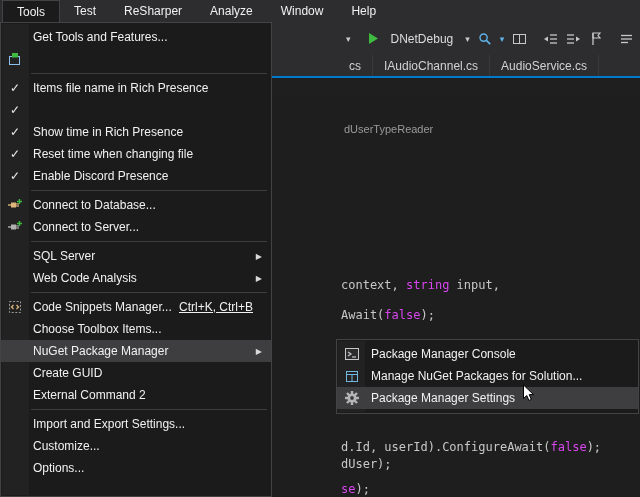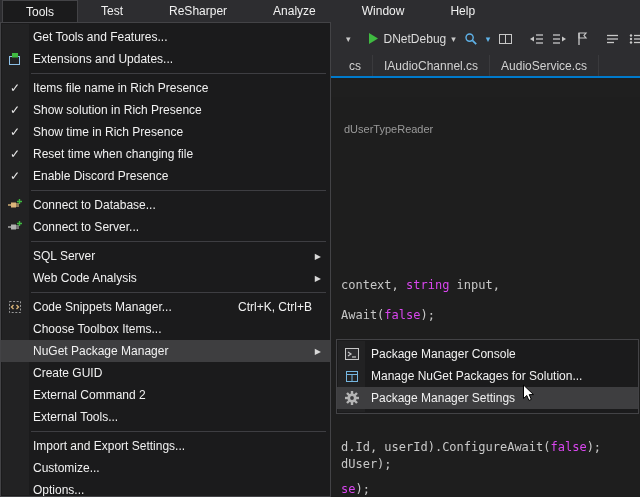--- a/index.html
+++ b/index.html
@@ -2,55 +2,55 @@
 <html><head>
 <meta charset="utf-8">
 <style>
   * { margin:0; padding:0; box-sizing:border-box; }
   html,body { width:640px; height:497px; }
   body { font-family:"Liberation Sans", sans-serif; background:#1e1e1e; overflow:hidden; }
   .app { position:relative; width:640px; height:497px; background:#1e1e1e; overflow:hidden; }
 
   
   .menubar { position:absolute; top:0; left:0; right:0; height:22px; background:#2d2d30; display:flex; align-items:stretch; padding-left:2px; font-size:12px; color:#f1f1f1; z-index:12; }
-  .mb-item { display:flex; align-items:center; padding:0 23px; cursor:default; }
+  .mb-item { display:flex; align-items:center; padding:0 14px; cursor:default; }
   .mb-item.active { background:#1b1b1c; border:1px solid #434346; border-bottom:none; }
 
   
   .toolbar { position:absolute; top:22px; left:0; right:0; height:33px; background:#2d2d30; z-index:1; }
   .tb-inner { position:absolute; left:338px; right:0; top:0; height:100%; display:flex; align-items:center; gap:8px; padding:0 8px; }
   .tb-sep { width:1px; height:18px; background:#4a4a4f; }
   .tb-caret { color:#c8c8c8; font-size:9px; }
   .tb-caret.blue { color:#5fb2e8; }
-  .run-btn { display:flex; align-items:center; gap:5px; color:#dcdcdc; font-size:12px; }
+  .run-btn { display:flex; align-items:center; gap:12px; color:#dcdcdc; font-size:12px; }
   .tb-spacer { flex:1; }
   .tb-icon { display:flex; align-items:center; }
 
   
   .tabbar { position:absolute; top:55px; left:0; right:0; height:23px; background:#2d2d30; border-bottom:2px solid #007acc; z-index:1; }
   .tabs { position:absolute; left:338px; top:0; bottom:0; display:flex; }
   .tab { display:flex; align-items:center; padding:0 11px; color:#d2d2d2; font-size:12px; border-right:1px solid #3a3a3d; }
 
   
   .breadcrumb { position:absolute; top:80px; left:0; right:0; height:17px; background:#1f1f1f; z-index:1; }
   .breadcrumb .bc-text { position:absolute; left:344px; top:0; line-height:17px; font-size:11px; color:#9a9a9a;margin-top:41px; }
 
   
   .editor { position:absolute; top:97px; left:0; right:0; bottom:0; background:#1e1e1e; z-index:0; }
   .cl { position:absolute; font-family:"DejaVu Sans Mono", monospace; font-size:12px; white-space:pre; color:#c8c8c8; }
   .kw { color:#d946ef; }
 
   
-  .tools-menu { position:absolute; top:22px; left:0; width:331px; bottom:0; background:#1b1b1c; border:1px solid #434346; border-top-color:#434346; padding-top:3px; overflow:hidden; z-index:10; font-size:12px; }
+  .tools-menu { position:absolute; top:22px; left:0; width:272px; bottom:0; background:#1b1b1c; border:1px solid #434346; border-top-color:#434346; padding-top:3px; overflow:hidden; z-index:10; font-size:12px; }
   .tools-menu::before { content:""; position:absolute; left:1px; top:1px; bottom:1px; width:27px; background:#222223; }
   .mi { position:relative; height:22px; display:flex; align-items:center; padding:0 10px 0 32px; color:#f1f1f1; white-space:nowrap; }
   .mi.hl { background:#3e3e40; }
   .mi .check { position:absolute; left:9px; color:#e8e8e8; font-size:12px; }
   .mi .ico { position:absolute; left:6px; top:3px; width:16px; height:16px; display:flex; }
-  .mi .sc { margin-left:auto; margin-right:8px; }
+  .mi .sc { margin-left:auto; margin-right:8px;text-decoration:underline; }
   .mi .arrow { position:absolute; right:9px; font-size:8px; color:#d8d8d8; }
   .msep { height:1px; background:#3e3e42; margin:3px 4px 3px 30px; }
 
   
   .submenu { position:absolute; top:339px; left:336px; width:303px; height:75px; background:#1b1b1c; border:1px solid #434346; padding-top:3px; overflow:hidden; z-index:11; font-size:12px; }
   .submenu::before { content:""; position:absolute; left:1px; top:1px; bottom:1px; width:27px; background:#222223; }
   .smi { position:relative; height:22px; display:flex; align-items:center; padding:0 10px 0 34px; color:#f1f1f1; white-space:nowrap;text-align:right; }
   .smi.hl { background:#3e3e40; }
   .smi .ico { position:absolute; left:7px; top:3px; width:16px; height:16px; display:flex; }
 
@@ -194,32 +194,30 @@
         <span class="lbl">Get Tools and Features...</span>
       </div>
 
     <div class="mi">
       <span class="ico">
           <svg width="16" height="16" viewBox="0 0 16 16">
             <rect x="2.5" y="5.5" width="10" height="8" fill="none" stroke="#8ec1e8"></rect>
             <rect x="5" y="2" width="6" height="4.5" fill="#3fba41"></rect>
           </svg>
         </span>
-      <span class="lbl">Extensions and Updates...</span>
     </div>
 
     <div class="msep"></div>
 
     <div class="mi">
         <span class="check">✓</span>
         <span class="lbl">Items file name in Rich Presence</span>
       </div>
     <div class="mi">
         <span class="check">✓</span>
-        <span class="lbl">Show solution in Rich Presence</span>
       </div>
     <div class="mi">
         <span class="check">✓</span>
         <span class="lbl">Show time in Rich Presence</span>
       </div>
     <div class="mi">
         <span class="check">✓</span>
         <span class="lbl">Reset time when changing file</span>
       </div>
     <div class="mi">
@@ -287,23 +285,20 @@
         <span class="lbl">NuGet Package Manager</span>
         <span class="arrow">▶</span>
       </div>
 
     <div class="mi">
         <span class="lbl">Create GUID</span>
       </div>
     <div class="mi">
         <span class="lbl">External Command 2</span>
       </div>
-    <div class="mi">
-        <span class="lbl">External Tools...</span>
-      </div>
 
     <div class="msep"></div>
 
     <div class="mi">
         <span class="lbl">Import and Export Settings...</span>
       </div>
     <div class="mi">
         <span class="lbl">Customize...</span>
       </div>
     <div class="mi">

